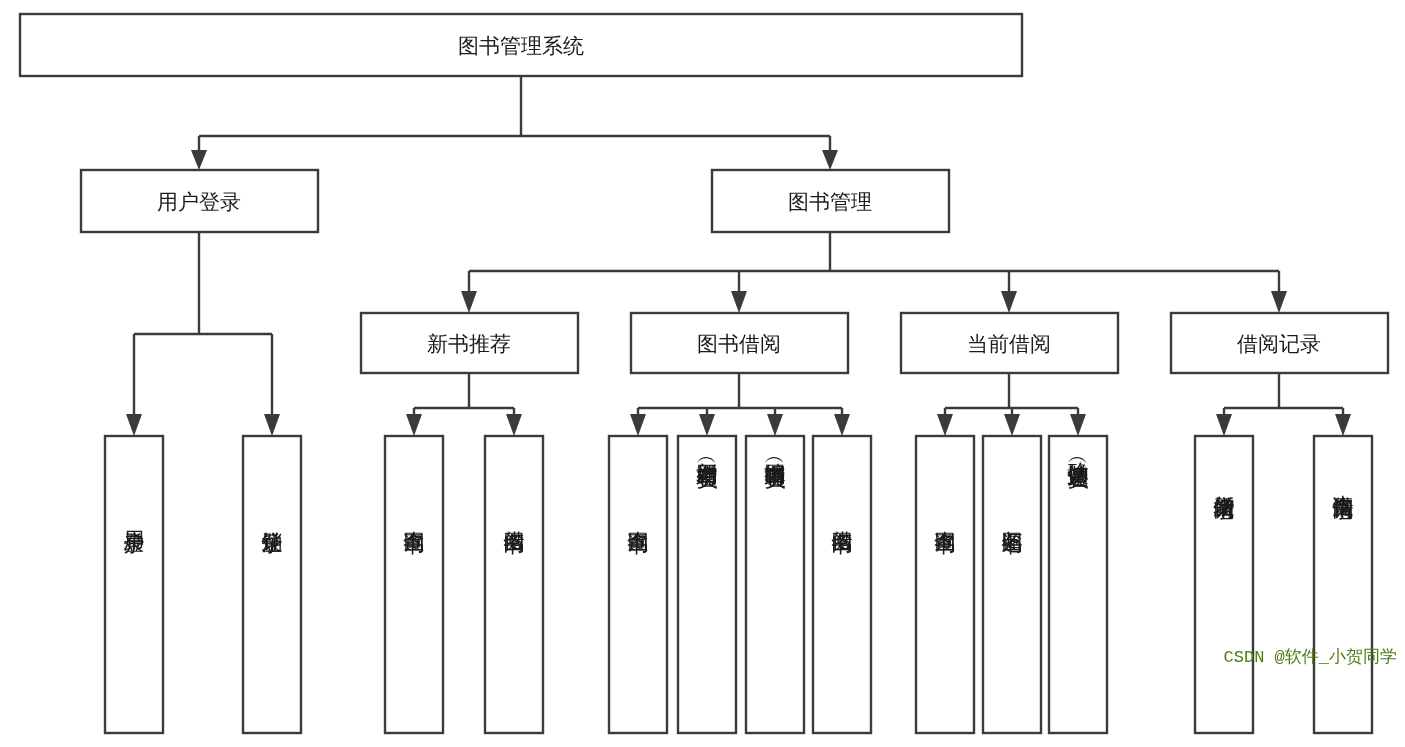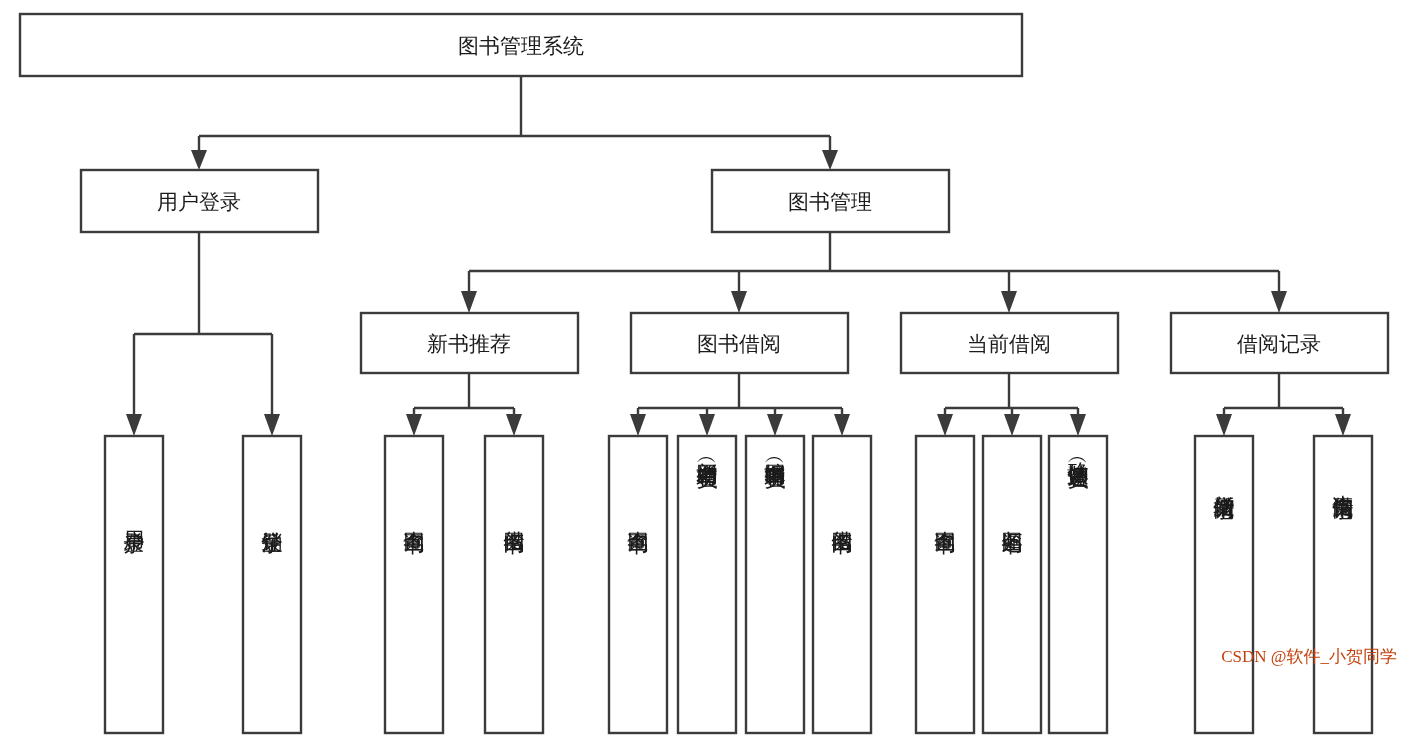--- a/index.html
+++ b/index.html
@@ -56,23 +56,23 @@
     fill: #1b1b1b;
     writing-mode: vertical-rl;
     text-orientation: upright;
     text-anchor: middle;
     letter-spacing: 1px;
   }
   .watermark-text {
     position: absolute;
     right: 8px;
     bottom: 4px;
-    font-family: Liberation Serif, serif;
+    font-family: Liberation Mono, monospace;
     font-size: 17px;
-    color: #c2410c;
+    color: #4d7c0f;
     white-space: nowrap;
     user-select: none;
   }
 </style>
 </head>
 <body>
 
 <div id="diagram-root">
 
   <svg id="tree-svg" viewBox="0 0 1405 747">

